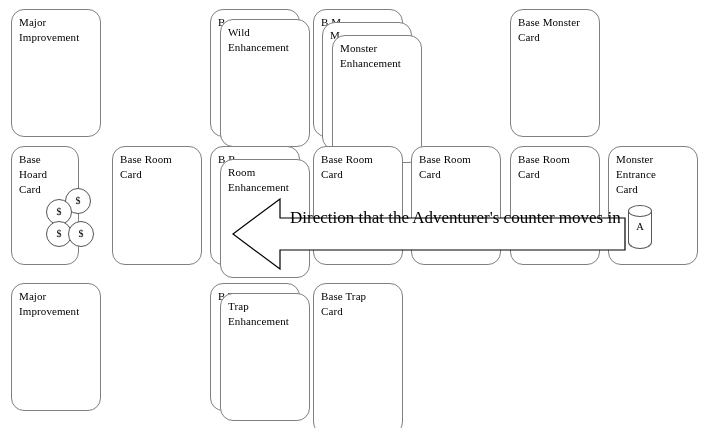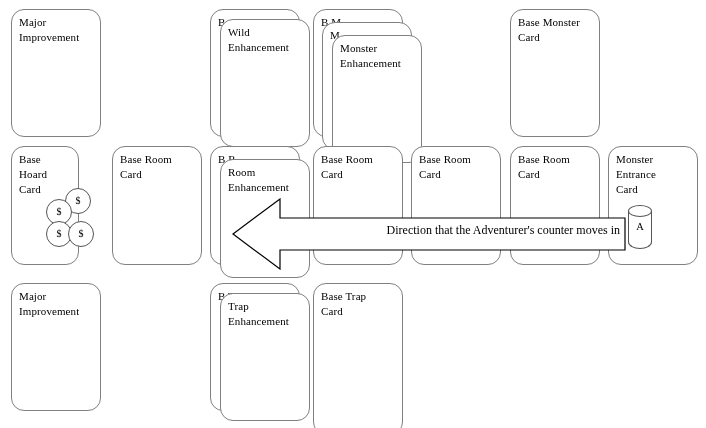--- a/index.html
+++ b/index.html
@@ -99,26 +99,26 @@
     top: 198px;
     width: 394px;
     height: 72px;
   }
   #arrow-wrap svg {
     display: block;
   }
   #arrow-text {
     position: absolute;
     left: 58px;
-    top: 24px;
+    top: 12px;
     width: 330px;
-    font-size: 12px;
+    font-size: 17px;
     line-height: 16px;
     color: #000000;
-    text-align: right;
+    text-align: left;
     white-space: nowrap;
   }
 </style>
 </head>
 <body>
 
 <div id="board">
     <div class="card" style="left: 11px; top: 9px; width: 90px; height: 128px; z-index: 10;">
       <div class="card-label">Major
 Improvement</div>

